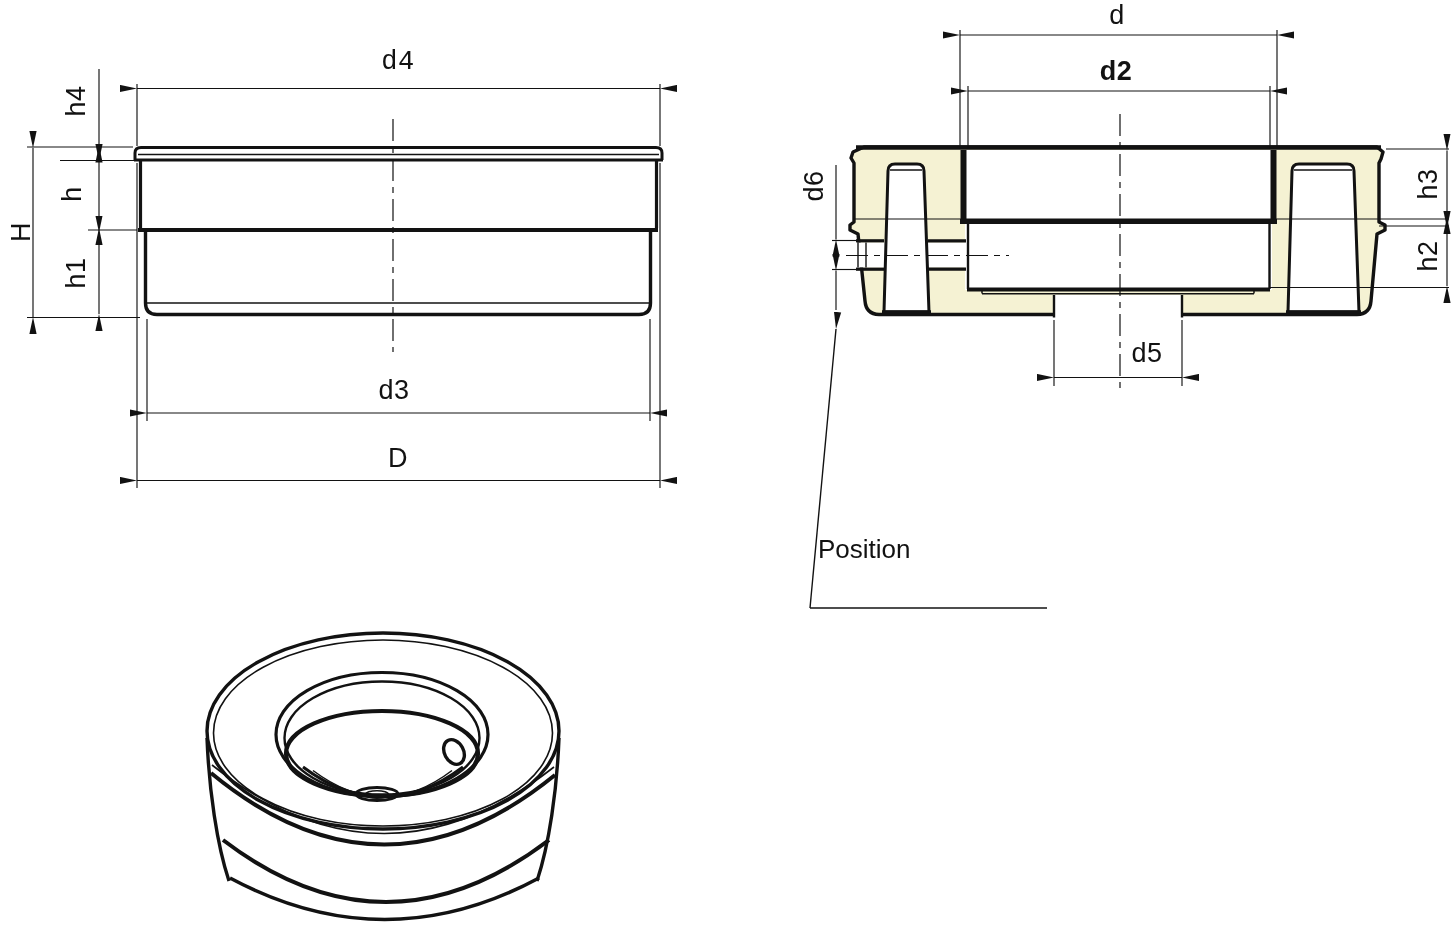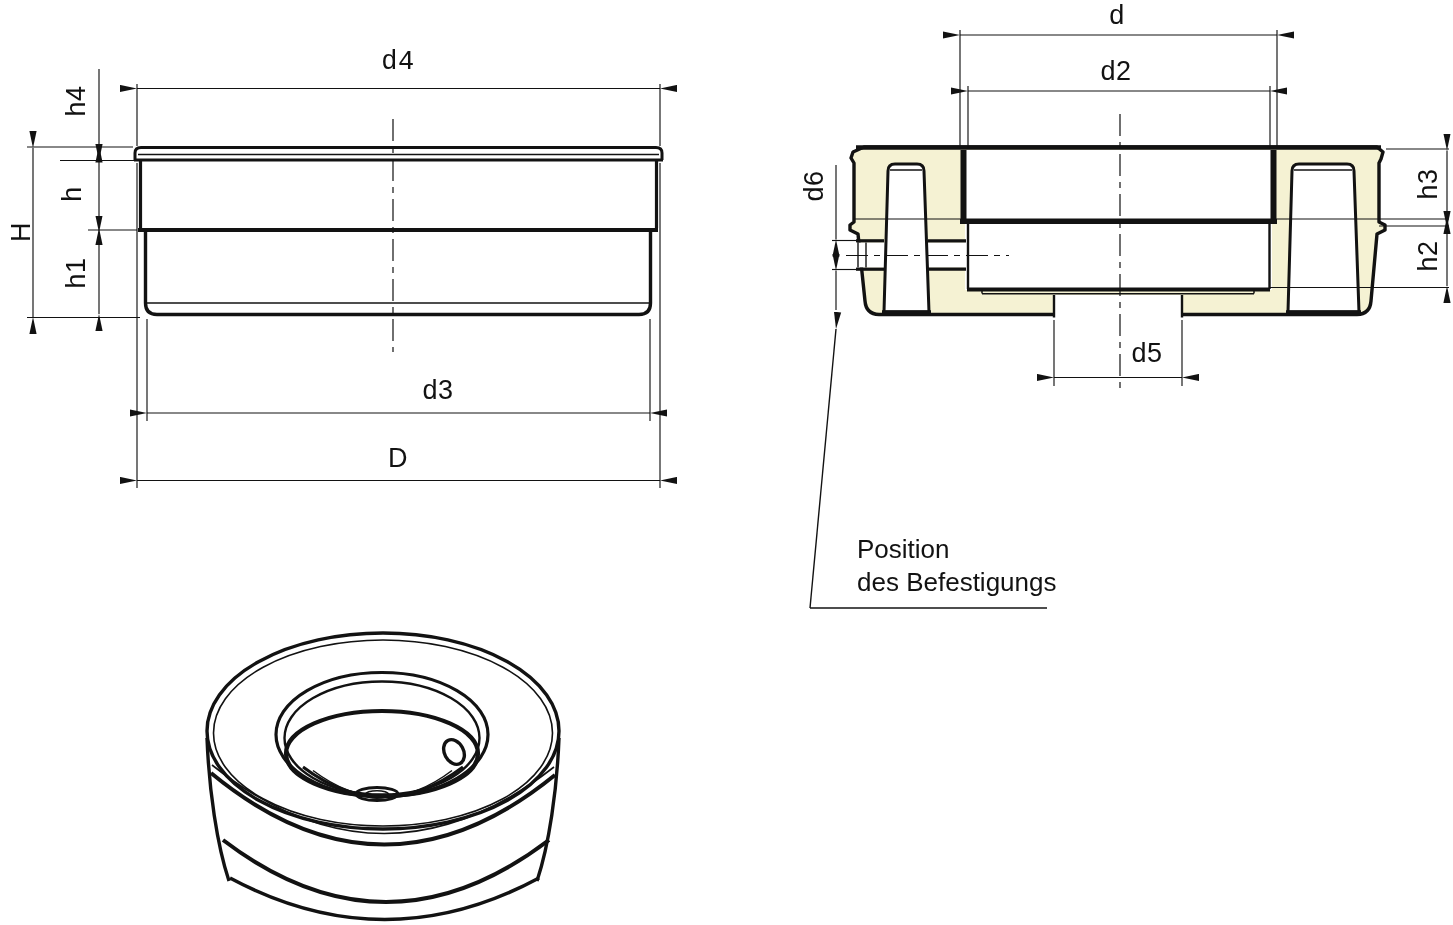--- a/index.html
+++ b/index.html
@@ -16,21 +16,21 @@
     position:absolute;
     transform:translate(-50%,-50%);
     font-size:27px;
     color:var(--line,#121212);
     white-space:nowrap;
     letter-spacing:0.5px;
   }
   .dim-label.rot{transform:translate(-50%,-50%) rotate(-90deg);}
   .note{
     position:absolute;
-    left:857px;top:533px;
+    left:818px;top:533px;
     font-size:26px;
     line-height:33px;
     color:var(--line,#121212);
     white-space:nowrap;
   }
 </style>
 </head>
 <body>
 
 <div class="canvas">
@@ -198,27 +198,26 @@
       <path d="M223,840 Q386,964 549,840" stroke-width="4"></path>
       <path d="M230,878 Q385,961 539,878" stroke-width="3.6"></path>
     </g>
   </svg>
 
   <div class="dim-label" style="left:398px;top:62px;font-family:Liberation Mono, monospace;">d4</div>
   <div class="dim-label rot" style="left:76px;top:101px;">h4</div>
   <div class="dim-label rot" style="left:21px;top:232px;">H</div>
   <div class="dim-label rot" style="left:72px;top:194px;">h</div>
   <div class="dim-label rot" style="left:76px;top:273px;">h1</div>
-  <div class="dim-label" style="left:394px;top:390px;margin-left:44px;">d3</div>
+  <div class="dim-label" style="left:394px;top:390px;">d3</div>
   <div class="dim-label" style="left:398px;top:458px;">D</div>
   <div class="dim-label" style="left:1117px;top:15px;">d</div>
-  <div class="dim-label" style="left:1116px;top:71px;">d2</div>
+  <div class="dim-label" style="left:1116px;top:71px;font-weight:bold;">d2</div>
   <div class="dim-label rot" style="left:814px;top:186px;">d6</div>
   <div class="dim-label rot" style="left:1428px;top:184px;">h3</div>
   <div class="dim-label rot" style="left:1428px;top:256px;">h2</div>
   <div class="dim-label" style="left:1147px;top:353px;">d5</div>
 
   <div class="note">
     <div>Position</div>
-    <div>des Befestigungs</div>
   </div>
 
 </div>
 
 </body></html>

